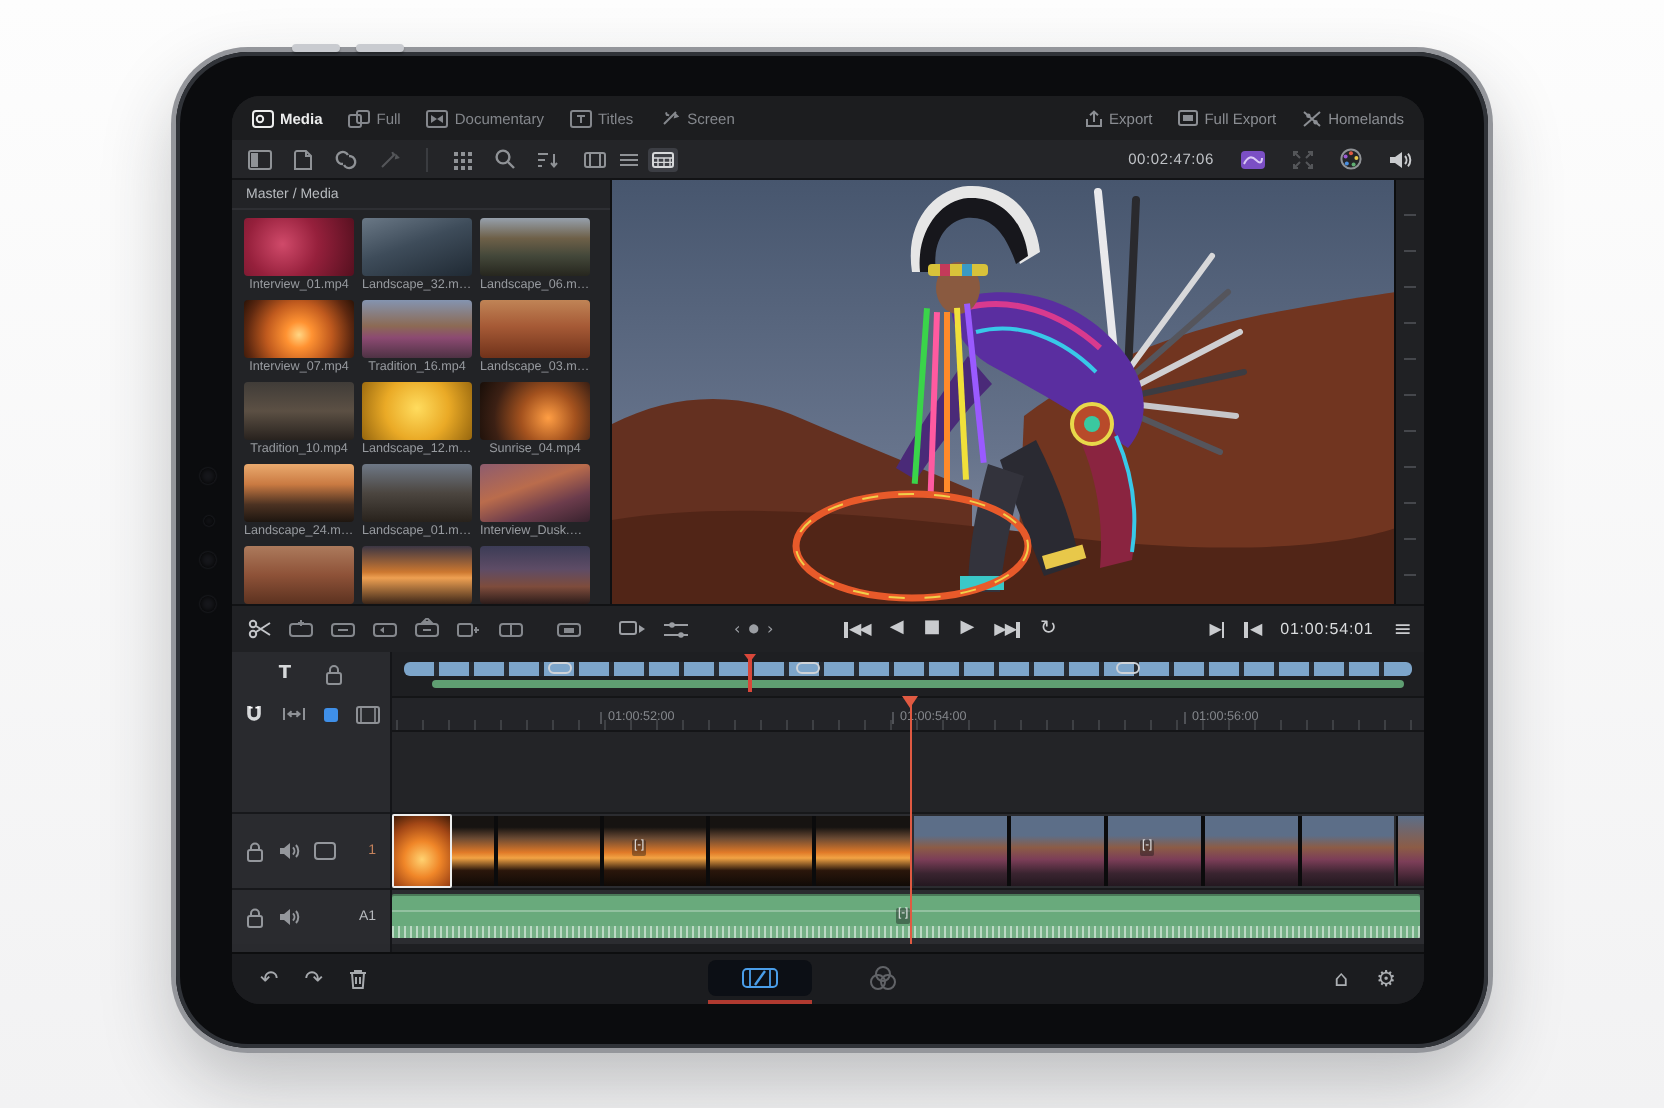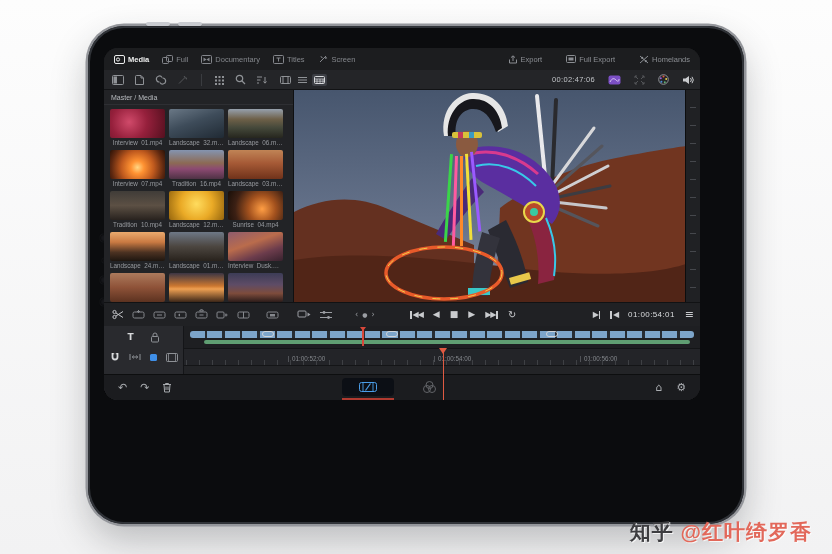--- a/index.html
+++ b/index.html
@@ -9,30 +9,30 @@
 
   
   .device{position:absolute;left:88px;top:26px;width:656px;height:498px;background:#0b0c0e;border-radius:36px;
           box-shadow:0 0 0 2.5px #94969b,0 16px 36px rgba(40,42,48,.28),inset 0 0 0 2px #303338}
   .tbn{position:absolute;top:-4px;height:4px;border-radius:2px;background:#c9cbd0;box-shadow:0 1px 1px rgba(0,0,0,.25)}
   .tbn.b1{left:58px;width:24px}.tbn.b2{left:90px;width:24px}
   .cam{position:absolute;left:12px;border-radius:50%;background:#17181c;box-shadow:inset 0 0 3px #000,0 0 1px #34363c}
   .cam.c1{top:208px;width:8px;height:8px}.cam.c2{top:232px;width:5px;height:5px;left:14px}
   .cam.c3{top:250px;width:8px;height:8px}.cam.c4{top:272px;width:8px;height:8px}
 
-  .screen{position:absolute;left:16px;top:22px;width:596px;height:352px;border-radius:14px;overflow:hidden;
+  .screen{position:absolute;left:28px;top:22px;width:596px;height:454px;border-radius:14px;overflow:hidden;
           background:#202124;font-size:8px;color:#9b9ea3}
   .screen svg{display:block}
 
   
   .tb1{position:absolute;left:0;top:0;right:0;height:22px;background:#1c1d1f;display:flex;align-items:center;padding:0 10px;box-sizing:border-box}
   .tab{display:flex;align-items:center;gap:3px;margin-right:13px;font-size:7.5px;color:#84878c;position:relative;z-index:2}
   .tab.active{color:#eceded;font-weight:bold}
   .tb1-title{position:absolute;left:0;right:0;text-align:center;font-size:8px;font-weight:bold;color:#d4d6d9;z-index:1}
-  .tb1-right{margin-left:auto;display:flex;gap:24px;align-items:center;position:relative;z-index:2}
+  .tb1-right{margin-left:auto;display:flex;gap:13px;align-items:center;position:relative;z-index:2}
   .act{display:flex;align-items:center;gap:3px;font-size:7.5px;color:#8b8e93}
 
   
   .tb2{position:absolute;left:0;top:22px;right:0;height:20px;background:#242528;border-bottom:1px solid #121315;box-sizing:border-box}
   .tb2-left{position:absolute;left:8px;top:0;height:100%;display:flex;align-items:center;gap:10px}
   .tb2 .vdiv{width:1px;height:12px;background:#3a3c40;margin:0 2px}
   .viewtoggle{display:flex;gap:2px}
   .vt{width:15px;height:12px;border-radius:2px;display:flex;align-items:center;justify-content:center;background:transparent}
   .vt.on{background:#3c3e44}
   .vh-title{position:absolute;left:270px;right:170px;top:0;height:100%;display:flex;align-items:center;justify-content:center;
@@ -614,17 +614,13 @@
         </div>
         <div class="bb-right">
           <span class="gly">⌂</span>
           <span class="gly">⚙</span>
         </div>
       </footer>
 
     </div>
   </div>
 
-  <div class="wm">
-    <span class="site">知乎</span>
-    <span class="handle">@红叶绮罗香</span>
-  </div>
 </div>
 
 </body></html>

